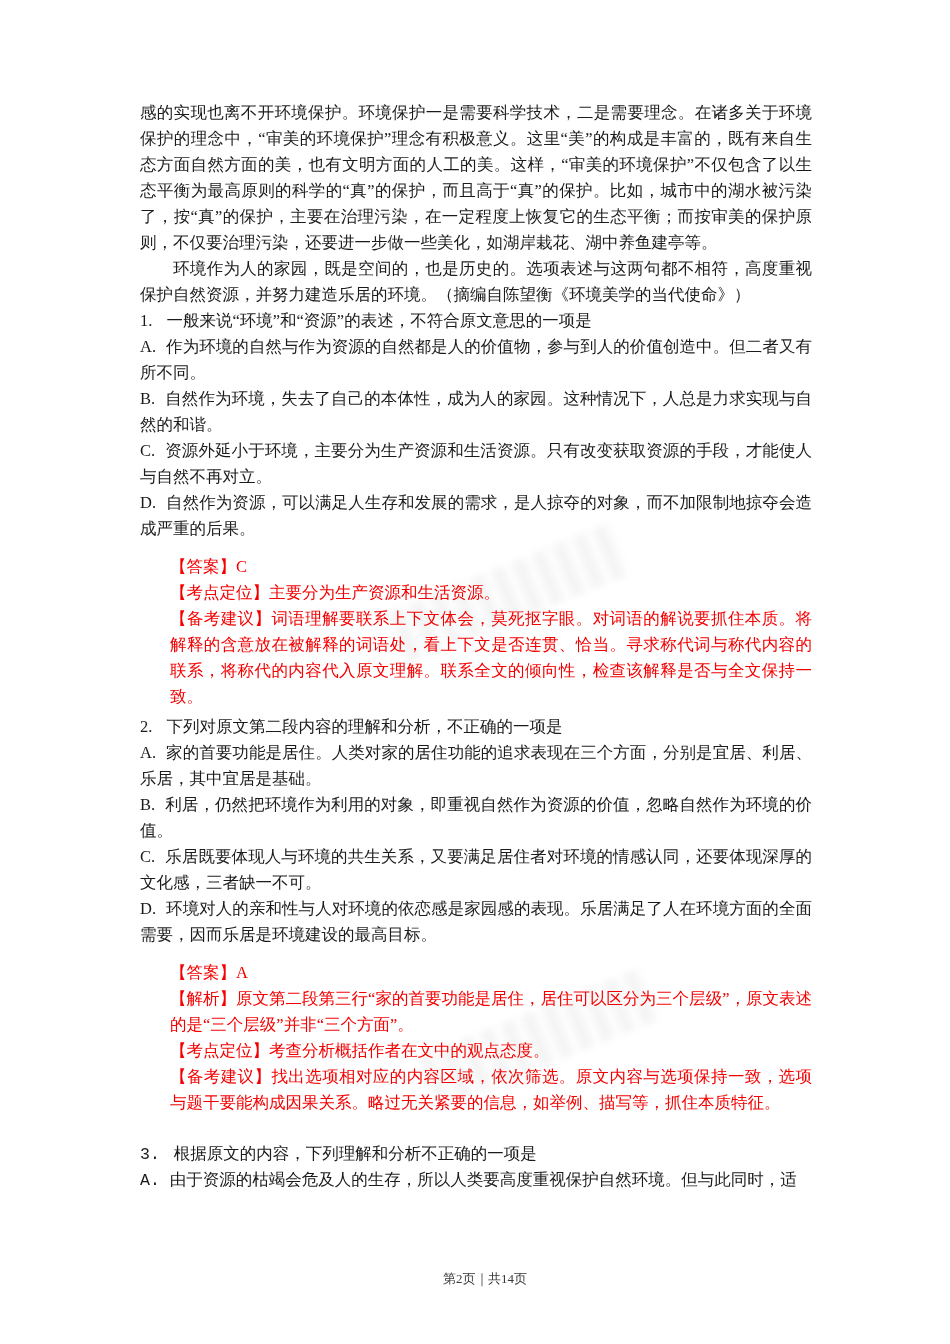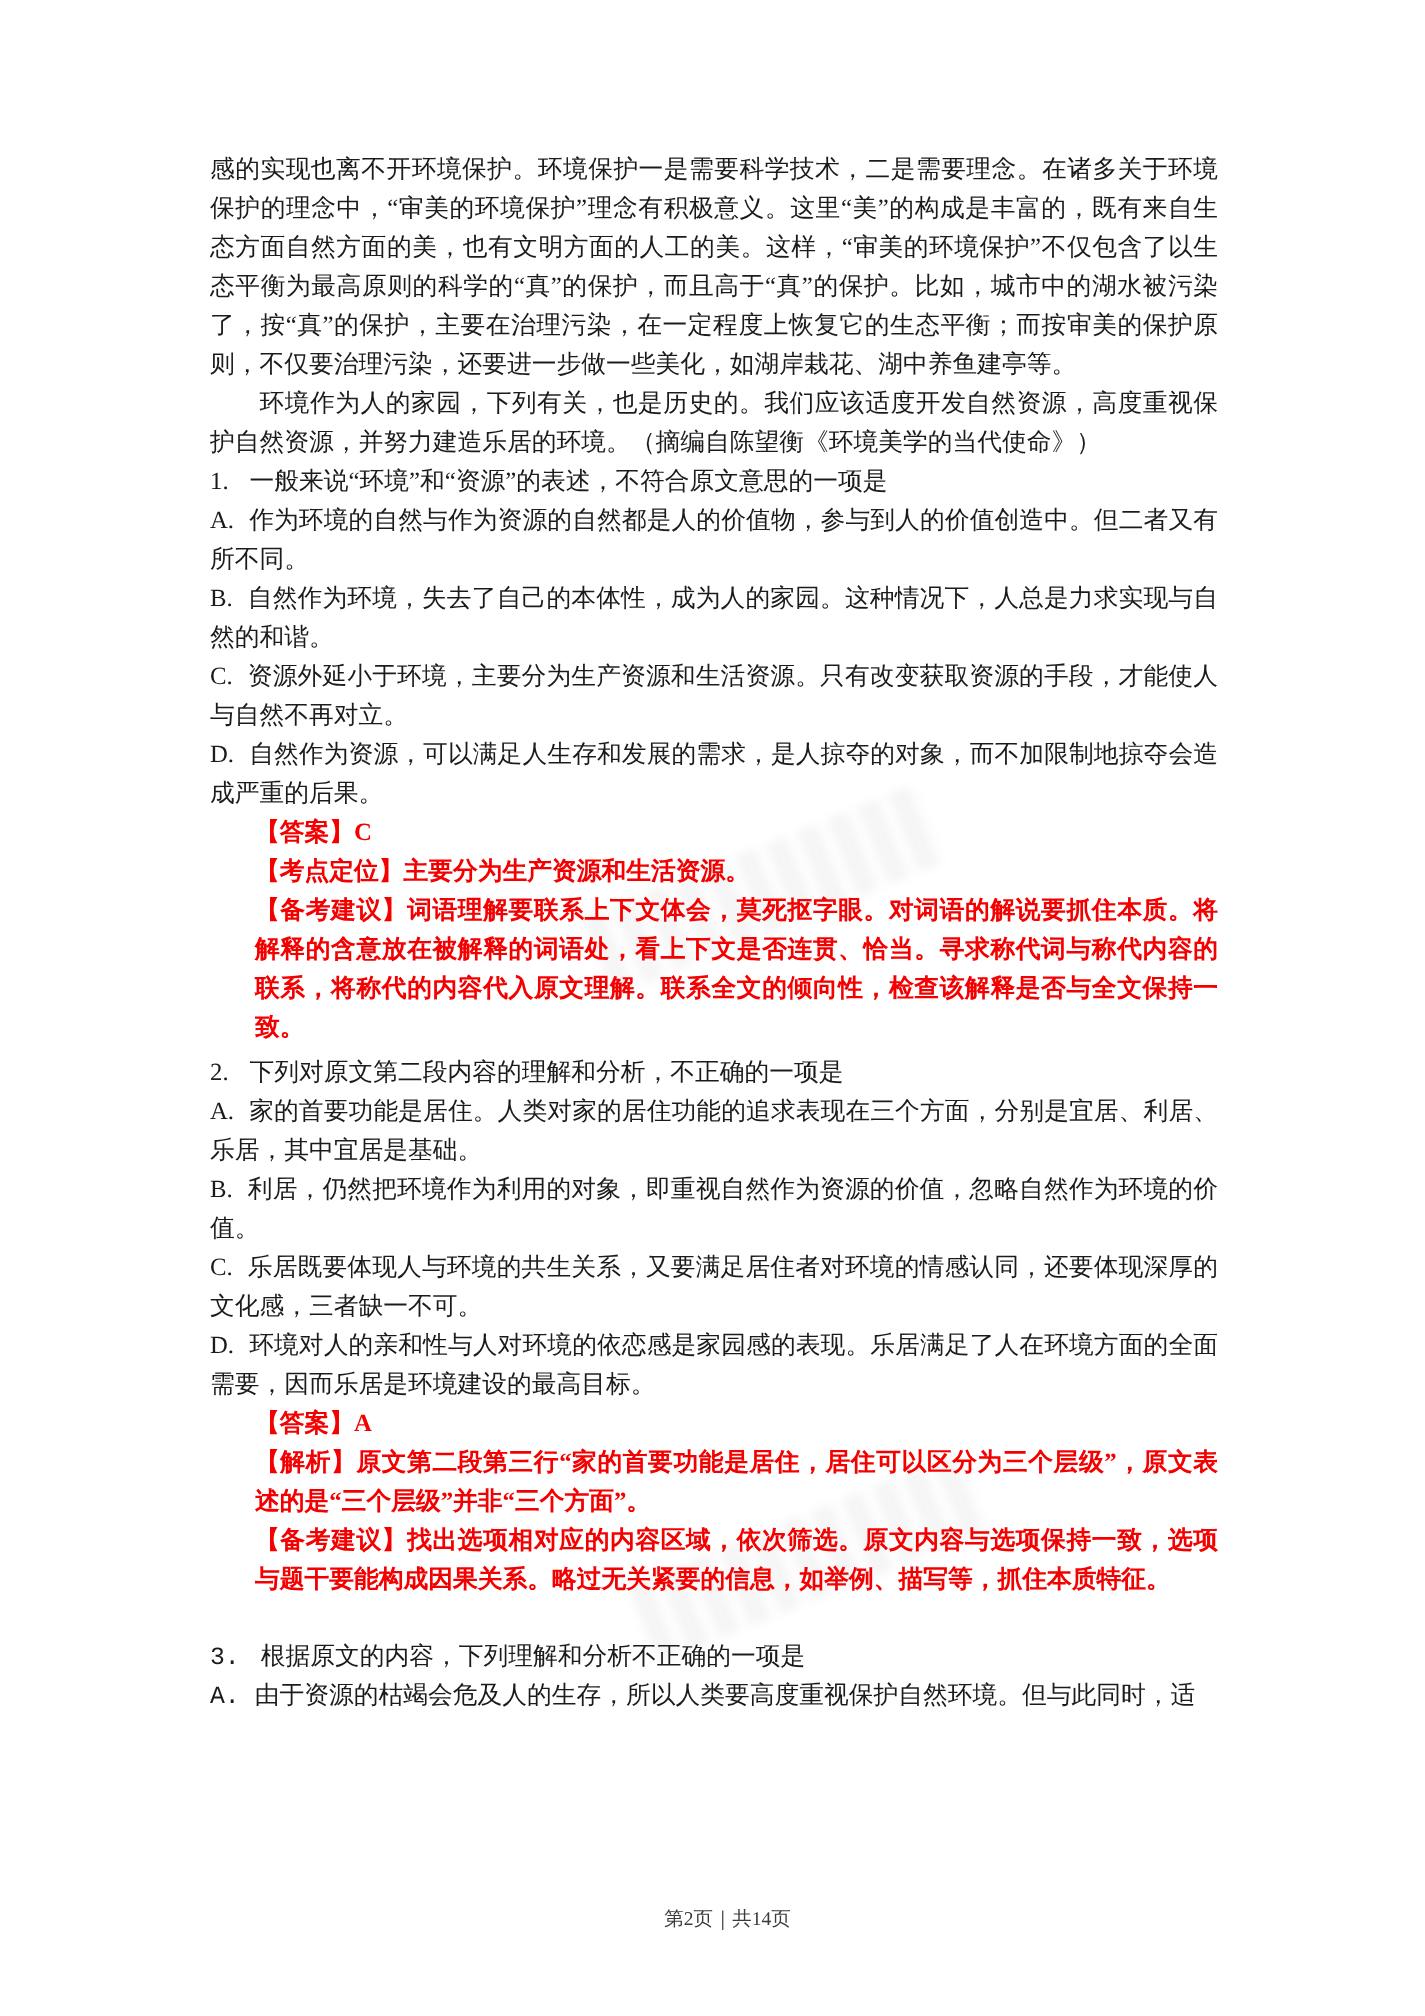--- a/index.html
+++ b/index.html
@@ -22,23 +22,23 @@
     line-height: 26px;
     text-align: justify;
   }
   p { margin: 0; }
   .para { margin: 0; }
   .para.indent { text-indent: 2em; }
   .stem, .opt { margin: 0; }
   .qnum { margin-right: 14px; }
   .olbl { margin-right: 10px; }
   .ans-block {
-    margin: 0 0 4px 30px;
+    margin: 12px 0 4px 30px;
     color: #f40000;
-    font-weight: bold;
+    font-weight: normal;
     text-align: justify;
   }
   .red-line { margin: 0; }
   .gap-top { margin-top: 26px; font-family: Liberation Mono, monospace; }
   .footer {
     position: absolute;
     left: 0;
     right: 0;
     bottom: 56px;
     text-align: center;
@@ -65,21 +65,21 @@
 <body>
 
 <div class="page">
 
   <div class="wm wm1"></div>
   <div class="wm wm2"></div>
 
   <div class="content">
 
     <p class="para">感的实现也离不开环境保护。环境保护一是需要科学技术，二是需要理念。在诸多关于环境保护的理念中，“审美的环境保护”理念有积极意义。这里“美”的构成是丰富的，既有来自生态方面自然方面的美，也有文明方面的人工的美。这样，“审美的环境保护”不仅包含了以生态平衡为最高原则的科学的“真”的保护，而且高于“真”的保护。比如，城市中的湖水被污染了，按“真”的保护，主要在治理污染，在一定程度上恢复它的生态平衡；而按审美的保护原则，不仅要治理污染，还要进一步做一些美化，如湖岸栽花、湖中养鱼建亭等。</p>
-    <p class="para indent">环境作为人的家园，下列有关，也是历史的。我们应该适度开发自然资源，高度重视保护自然资源，并努力建造乐居的环境。（摘编自陈望衡《环境美学的当代使命》）</p>
+    <p class="para indent">环境作为人的家园，既是空间的，也是历史的。选项表述与这两句都不相符，高度重视保护自然资源，并努力建造乐居的环境。（摘编自陈望衡《环境美学的当代使命》）</p>
 
     <div class="question">
       <p class="stem"><span class="qnum">1.</span><span>一般来说“环境”和“资源”的表述，不符合原文意思的一项是</span></p>
       <p class="opt"><span class="olbl">A.</span><span>作为环境的自然与作为资源的自然都是人的价值物，参与到人的价值创造中。但二者又有所不同。</span></p>
       <p class="opt"><span class="olbl">B.</span><span>自然作为环境，失去了自己的本体性，成为人的家园。这种情况下，人总是力求实现与自然的和谐。</span></p>
       <p class="opt"><span class="olbl">C.</span><span>资源外延小于环境，主要分为生产资源和生活资源。只有改变获取资源的手段，才能使人与自然不再对立。</span></p>
       <p class="opt"><span class="olbl">D.</span><span>自然作为资源，可以满足人生存和发展的需求，是人掠夺的对象，而不加限制地掠夺会造成严重的后果。</span></p>
 
       <div class="ans-block">
         <p class="red-line"><span>【答案】</span><span>C</span></p>
@@ -91,20 +91,21 @@
     <div class="question">
       <p class="stem"><span class="qnum">2.</span><span>下列对原文第二段内容的理解和分析，不正确的一项是</span></p>
       <p class="opt"><span class="olbl">A.</span><span>家的首要功能是居住。人类对家的居住功能的追求表现在三个方面，分别是宜居、利居、乐居，其中宜居是基础。</span></p>
       <p class="opt"><span class="olbl">B.</span><span>利居，仍然把环境作为利用的对象，即重视自然作为资源的价值，忽略自然作为环境的价值。</span></p>
       <p class="opt"><span class="olbl">C.</span><span>乐居既要体现人与环境的共生关系，又要满足居住者对环境的情感认同，还要体现深厚的文化感，三者缺一不可。</span></p>
       <p class="opt"><span class="olbl">D.</span><span>环境对人的亲和性与人对环境的依恋感是家园感的表现。乐居满足了人在环境方面的全面需要，因而乐居是环境建设的最高目标。</span></p>
 
       <div class="ans-block">
         <p class="red-line"><span>【答案】</span><span>A</span></p>
         <p class="red-line"><span>【解析】</span><span>原文第二段第三行“家的首要功能是居住，居住可以区分为三个层级”，原文表述的是“三个层级”并非“三个方面”。</span></p>
+        <p class="red-line"><span>【考点定位】</span><span>考查分析概括作者在文中的观点态度。</span></p>
         <p class="red-line"><span>【备考建议】</span><span>找出选项相对应的内容区域，依次筛选。原文内容与选项保持一致，选项与题干要能构成因果关系。略过无关紧要的信息，如举例、描写等，抓住本质特征。</span></p>
       </div>
     </div>
 
     <div class="question gap-top">
       <p class="stem"><span class="qnum">3.</span><span>根据原文的内容，下列理解和分析不正确的一项是</span></p>
       <p class="opt"><span class="olbl">A.</span><span>由于资源的枯竭会危及人的生存，所以人类要高度重视保护自然环境。但与此同时，适</span></p>
     </div>
 
   </div>

